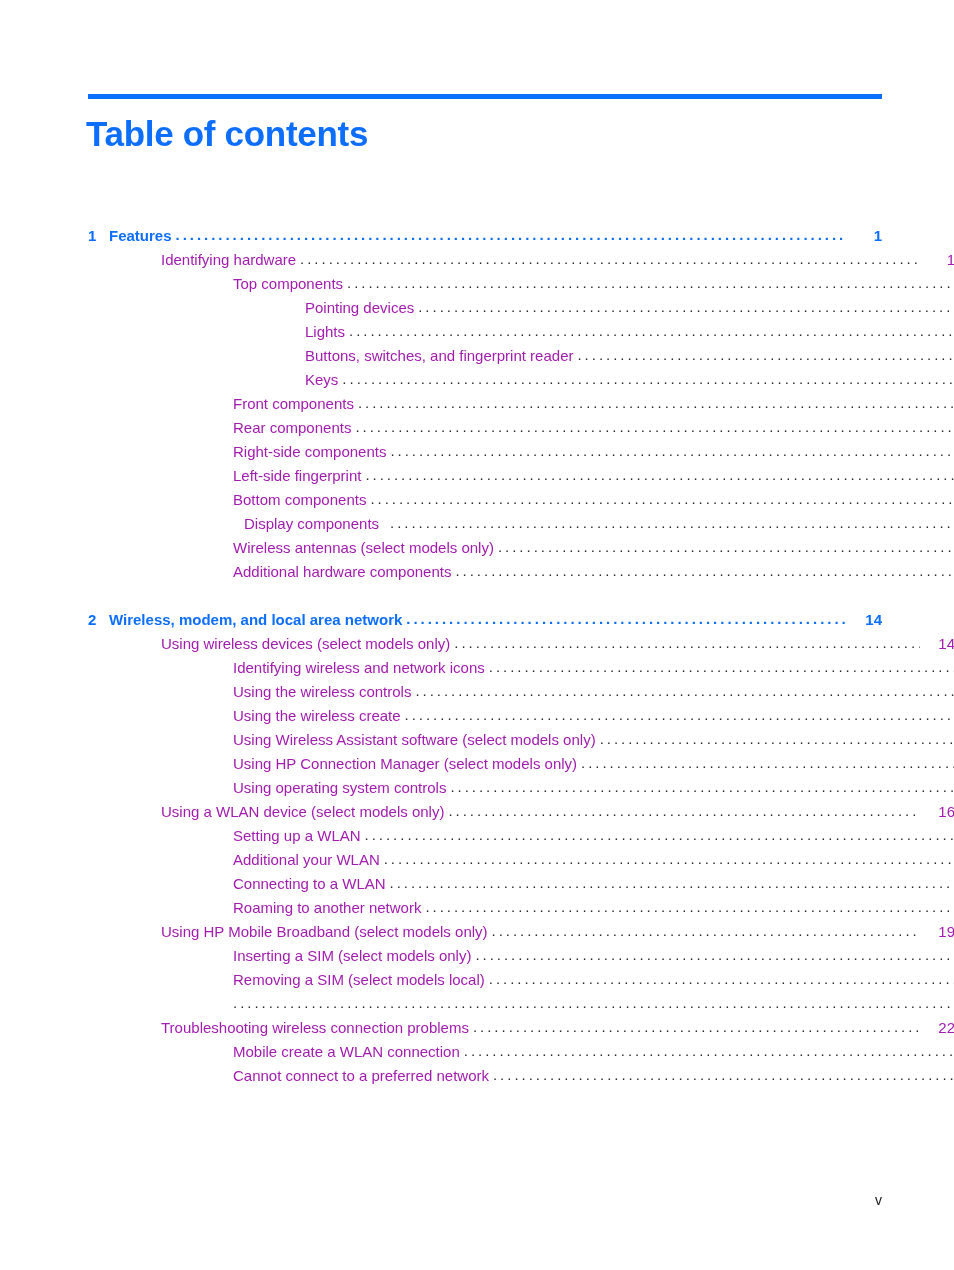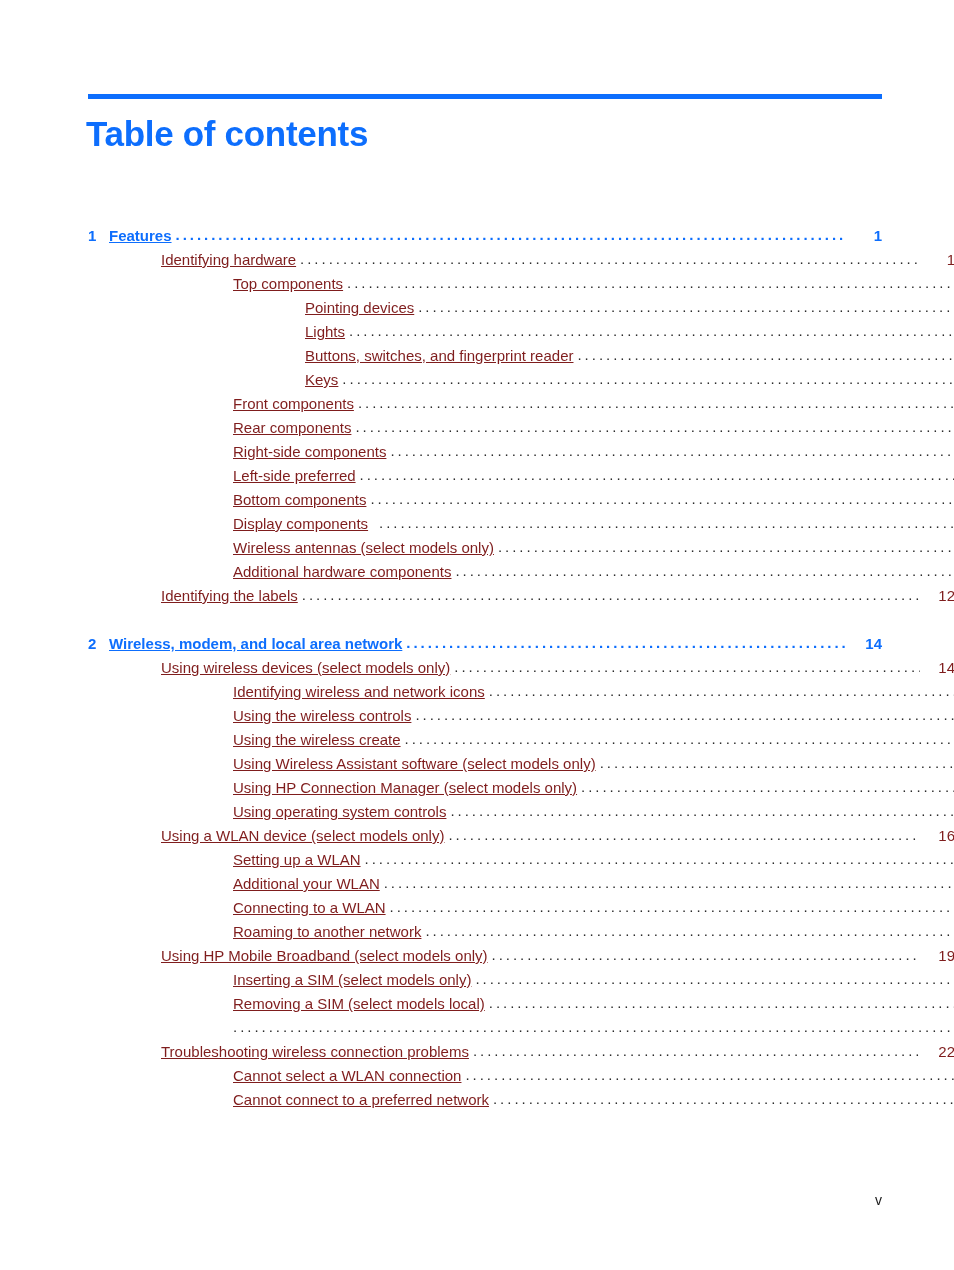--- a/index.html
+++ b/index.html
@@ -39,43 +39,43 @@
     left: 88px;
     top: 226px;
     width: 794px;
   }
   .toc-entry {
     display: flex;
     align-items: baseline;
     width: 100%;
     height: 24px;
     font-size: 15px;
-    color: #7f1d1d;
+    color: #a21caf;
     white-space: nowrap;
   }
   .toc-entry.chapter {
     color: #0d6efd;
     font-weight: bold;
     font-size: 15px;
   }
   .toc-entry.spaced-above {
     margin-top: 24px;
   }
   .chap-num {
     display: inline-block;
     min-width: 14px;
     margin-right: 7px;
   }
   .entry-label {
     flex: 0 0 auto;
     padding-right: 4px;
-    text-decoration: underline;
   }
   .entry-label.extra-gap {
     padding-right: 11px;
+    margin-left: 11px;
   }
   .leader {
     flex: 1 1 auto;
     overflow: hidden;
     height: 1em;
     position: relative;
   }
   .leader::after {
     content: ". . . . . . . . . . . . . . . . . . . . . . . . . . . . . . . . . . . . . . . . . . . . . . . . . . . . . . . . . . . . . . . . . . . . . . . . . . . . . . . . . . . . . . . . . . . . . . . . . . . . . . . . . . . . . . . . . . . . . . . . . . . . . . . .";
     position: absolute;
@@ -157,43 +157,38 @@
       </div>
       <div class="toc-entry lvl-2">
         <span class="entry-label">Rear components</span>
         <span class="leader"></span>
       </div>
       <div class="toc-entry lvl-2">
         <span class="entry-label">Right-side components</span>
         <span class="leader"></span>
       </div>
       <div class="toc-entry lvl-2">
-        <span class="entry-label">Left-side preferred</span>
+        <span class="entry-label">Left-side fingerprint</span>
         <span class="leader"></span>
       </div>
       <div class="toc-entry lvl-2">
         <span class="entry-label">Bottom components</span>
         <span class="leader"></span>
       </div>
       <div class="toc-entry lvl-2">
         <span class="entry-label extra-gap">Display components</span>
         <span class="leader"></span>
       </div>
       <div class="toc-entry lvl-2">
         <span class="entry-label">Wireless antennas (select models only)</span>
         <span class="leader"></span>
       </div>
       <div class="toc-entry lvl-2">
         <span class="entry-label">Additional hardware components</span>
         <span class="leader"></span>
-      </div>
-      <div class="toc-entry lvl-1">
-        <span class="entry-label">Identifying the labels</span>
-        <span class="leader"></span>
-        <span class="page-num">12</span>
       </div>
       <div class="toc-entry lvl-0 chapter spaced-above">
         <span class="chap-num">2</span>
         <span class="entry-label">Wireless, modem, and local area network</span>
         <span class="leader"></span>
         <span class="page-num">14</span>
       </div>
       <div class="toc-entry lvl-1">
         <span class="entry-label">Using wireless devices (select models only)</span>
         <span class="leader"></span>
@@ -259,21 +254,21 @@
       </div>
       <div class="toc-entry lvl-2">
         <span class="leader"></span>
       </div>
       <div class="toc-entry lvl-1">
         <span class="entry-label">Troubleshooting wireless connection problems</span>
         <span class="leader"></span>
         <span class="page-num">22</span>
       </div>
       <div class="toc-entry lvl-2">
-        <span class="entry-label">Cannot select a WLAN connection</span>
+        <span class="entry-label">Mobile create a WLAN connection</span>
         <span class="leader"></span>
       </div>
       <div class="toc-entry lvl-2">
         <span class="entry-label">Cannot connect to a preferred network</span>
         <span class="leader"></span>
       </div>
     </div>
 
   <div class="folio">v</div>
 

